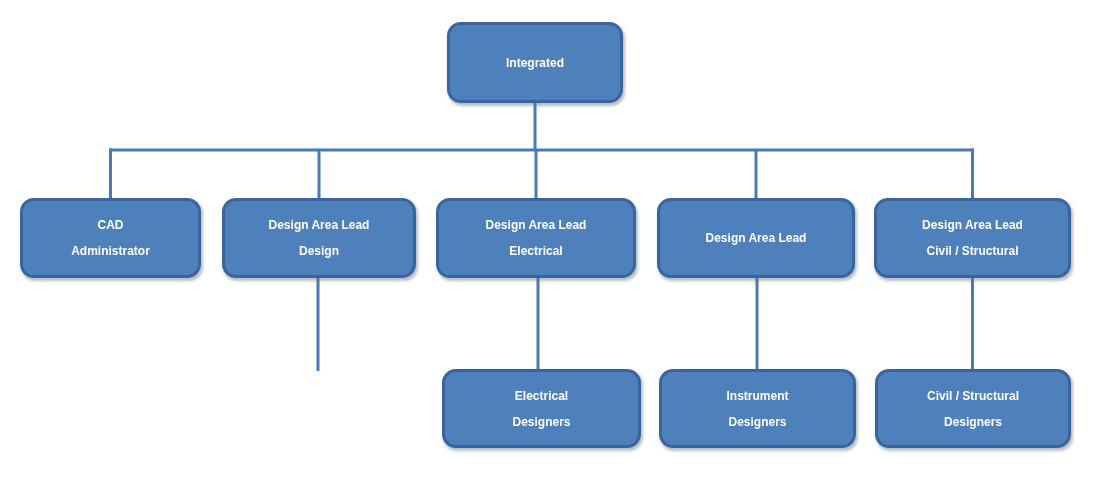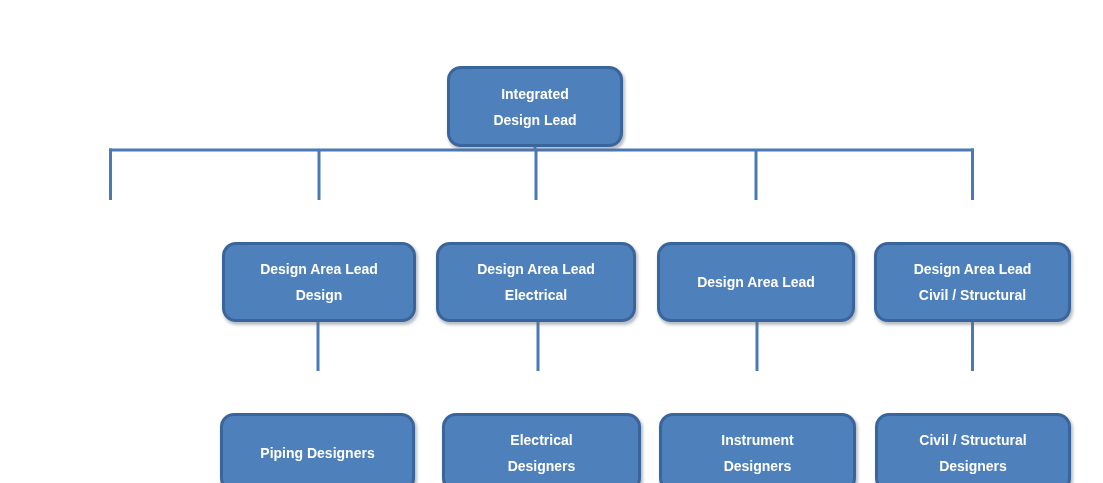--- a/index.html
+++ b/index.html
@@ -28,28 +28,27 @@
   }
   .node {
     position: absolute;
     box-sizing: border-box;
     background: var(--node-fill, #4E80BC);
     border: 3px solid var(--node-border, #3A659C);
     border-radius: 14px;
     box-shadow: 1.5px 2.5px 3px rgba(100, 110, 125, 0.45);
     color: var(--node-text, #ffffff);
     font-weight: bold;
-    font-size: 14px;
+    font-size: 12px;
     line-height: 26px;
     display: flex;
     flex-direction: column;
     align-items: center;
     justify-content: center;
     text-align: center;
-    margin-top: 44px;
   }
   .node span { display: block; white-space: nowrap; }
 </style>
 </head>
 <body>
 
 <div class="canvas">
 
   <svg class="connector-layer" width="1103" height="483" viewBox="0 0 1103 483" xmlns="http://www.w3.org/2000/svg">
 
@@ -64,46 +63,46 @@
     <line class="conn" x1="972.5" y1="148.5" x2="972.5" y2="200"></line>
 
     <line class="conn" x1="318" y1="276" x2="318" y2="371"></line>
     <line class="conn" x1="538" y1="276" x2="538" y2="371"></line>
     <line class="conn" x1="757" y1="276" x2="757" y2="371"></line>
     <line class="conn" x1="972.5" y1="276" x2="972.5" y2="371"></line>
   </svg>
 
   <div class="node" style="left:447px; top:22px; width:176px; height:81px;">
     <span>Integrated</span>
-    <span>Design Lead</span>
   </div>
 
+  <div class="node" style="left:20px; top:198px; width:181px; height:80px;">
+    <span>CAD</span>
+    <span>Administrator</span>
+  </div>
 
   <div class="node" style="left:222px; top:198px; width:194px; height:80px;">
     <span>Design Area Lead</span>
     <span>Design</span>
   </div>
 
   <div class="node" style="left:436px; top:198px; width:200px; height:80px;">
     <span>Design Area Lead</span>
     <span>Electrical</span>
   </div>
 
   <div class="node" style="left:657px; top:198px; width:198px; height:80px;">
     <span>Design Area Lead</span>
   </div>
 
   <div class="node" style="left:874px; top:198px; width:197px; height:80px;">
     <span>Design Area Lead</span>
     <span>Civil / Structural</span>
   </div>
 
-  <div class="node" style="left:220px; top:369px; width:195px; height:79px;">
-    <span>Piping Designers</span>
-  </div>
 
   <div class="node" style="left:442px; top:369px; width:199px; height:79px;">
     <span>Electrical</span>
     <span>Designers</span>
   </div>
 
   <div class="node" style="left:659px; top:369px; width:197px; height:79px;text-align:right;">
     <span>Instrument</span>
     <span>Designers</span>
   </div>

